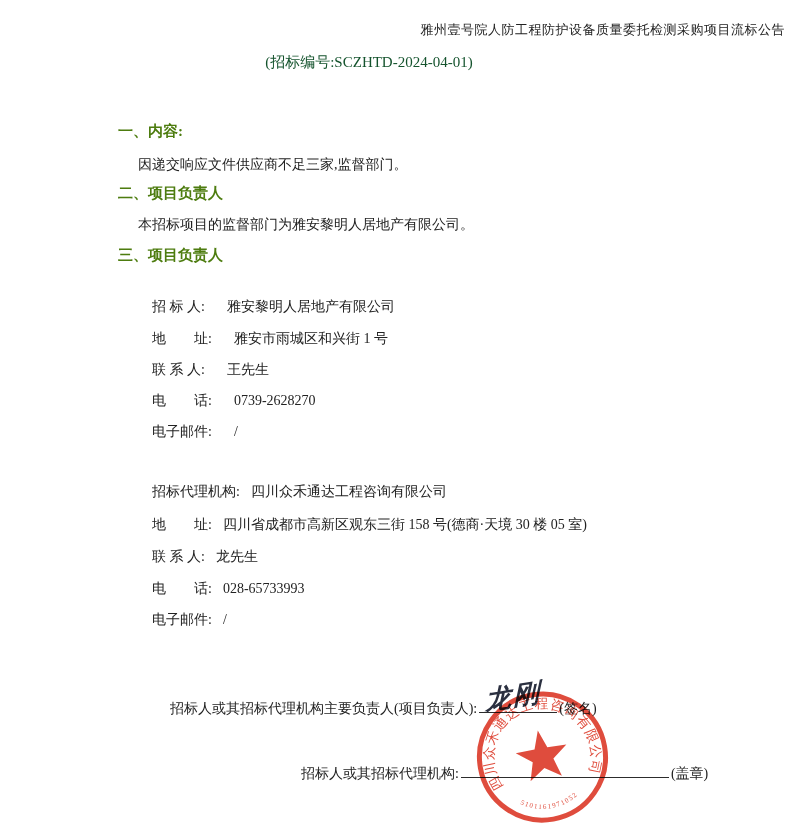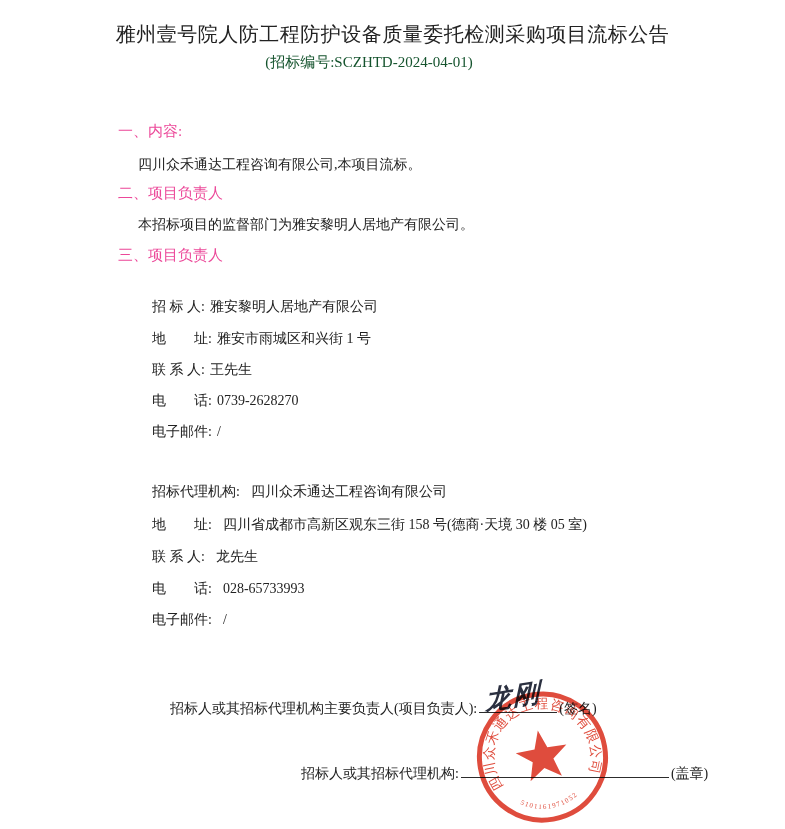--- a/index.html
+++ b/index.html
@@ -10,57 +10,57 @@
     height: 829px;
     background: #ffffff;
     overflow: hidden;
     font-family: "Liberation Serif", "DejaVu Serif", serif;
     color: #1a1a1a;
   }
   .doc-title {
     position: absolute;
     top: 21px; left: 0;
     width: 100%;
-    text-align: center;
-    font-size: 20px;
+    text-align: right;
+    font-size: 13px;
     color: #222;
     letter-spacing: 0.5px;
   }
   .doc-subtitle {
     position: absolute;
     top: 53px; left: 0;
     width: 94%;
     text-align: center;
     font-size: 15px;
     color: #14532d;
   }
   .heading {
     position: absolute;
     left: 118px;
     font-size: 15px;
-    font-weight: normal;
-    color: #ec4899;
+    font-weight: bold;
+    color: #4d7c0f;
     white-space: pre;
   }
   .body-text {
     position: absolute;
     left: 138px;
     font-size: 14px;
     color: #222;
     white-space: pre;
   }
   .row {
     position: absolute;
     left: 138px;
     font-size: 14px;
     color: #222;
     white-space: pre;
   }
   .row .label { white-space: pre; }
-  .row .value { margin-left: 5px; }
+  .row .value { margin-left: 22px; }
   .row.agent .value { margin-left: 11px; }
   .sig-row, .seal-row {
     position: absolute;
     font-size: 14px;
     color: #222;
     white-space: pre;
   }
   .sig-slot {
     display: inline-block;
     width: 78px;
@@ -109,21 +109,21 @@
 </style>
 </head>
 <body>
 
 <div class="page">
 
   <div class="doc-title">雅州壹号院人防工程防护设备质量委托检测采购项目流标公告</div>
   <div class="doc-subtitle">(招标编号:SCZHTD-2024-04-01)</div>
 
   <div class="heading" style="top:122px">一、内容:</div>
-  <div class="body-text" style="top:156px">四川众禾通达工程咨询有限公司,本项目流标。</div>
+  <div class="body-text" style="top:156px">因递交响应文件供应商不足三家,监督部门。</div>
 
   <div class="heading" style="top:184px">二、项目负责人</div>
   <div class="body-text" style="top:216px">本招标项目的监督部门为雅安黎明人居地产有限公司。</div>
 
   <div class="heading" style="top:246px">三、项目负责人</div>
 
   <div class="row" style="top:282px">
     <span class="label">招 标 人:</span><span class="value">雅安黎明人居地产有限公司</span>
   </div>
   <div class="row" style="top:314px">

